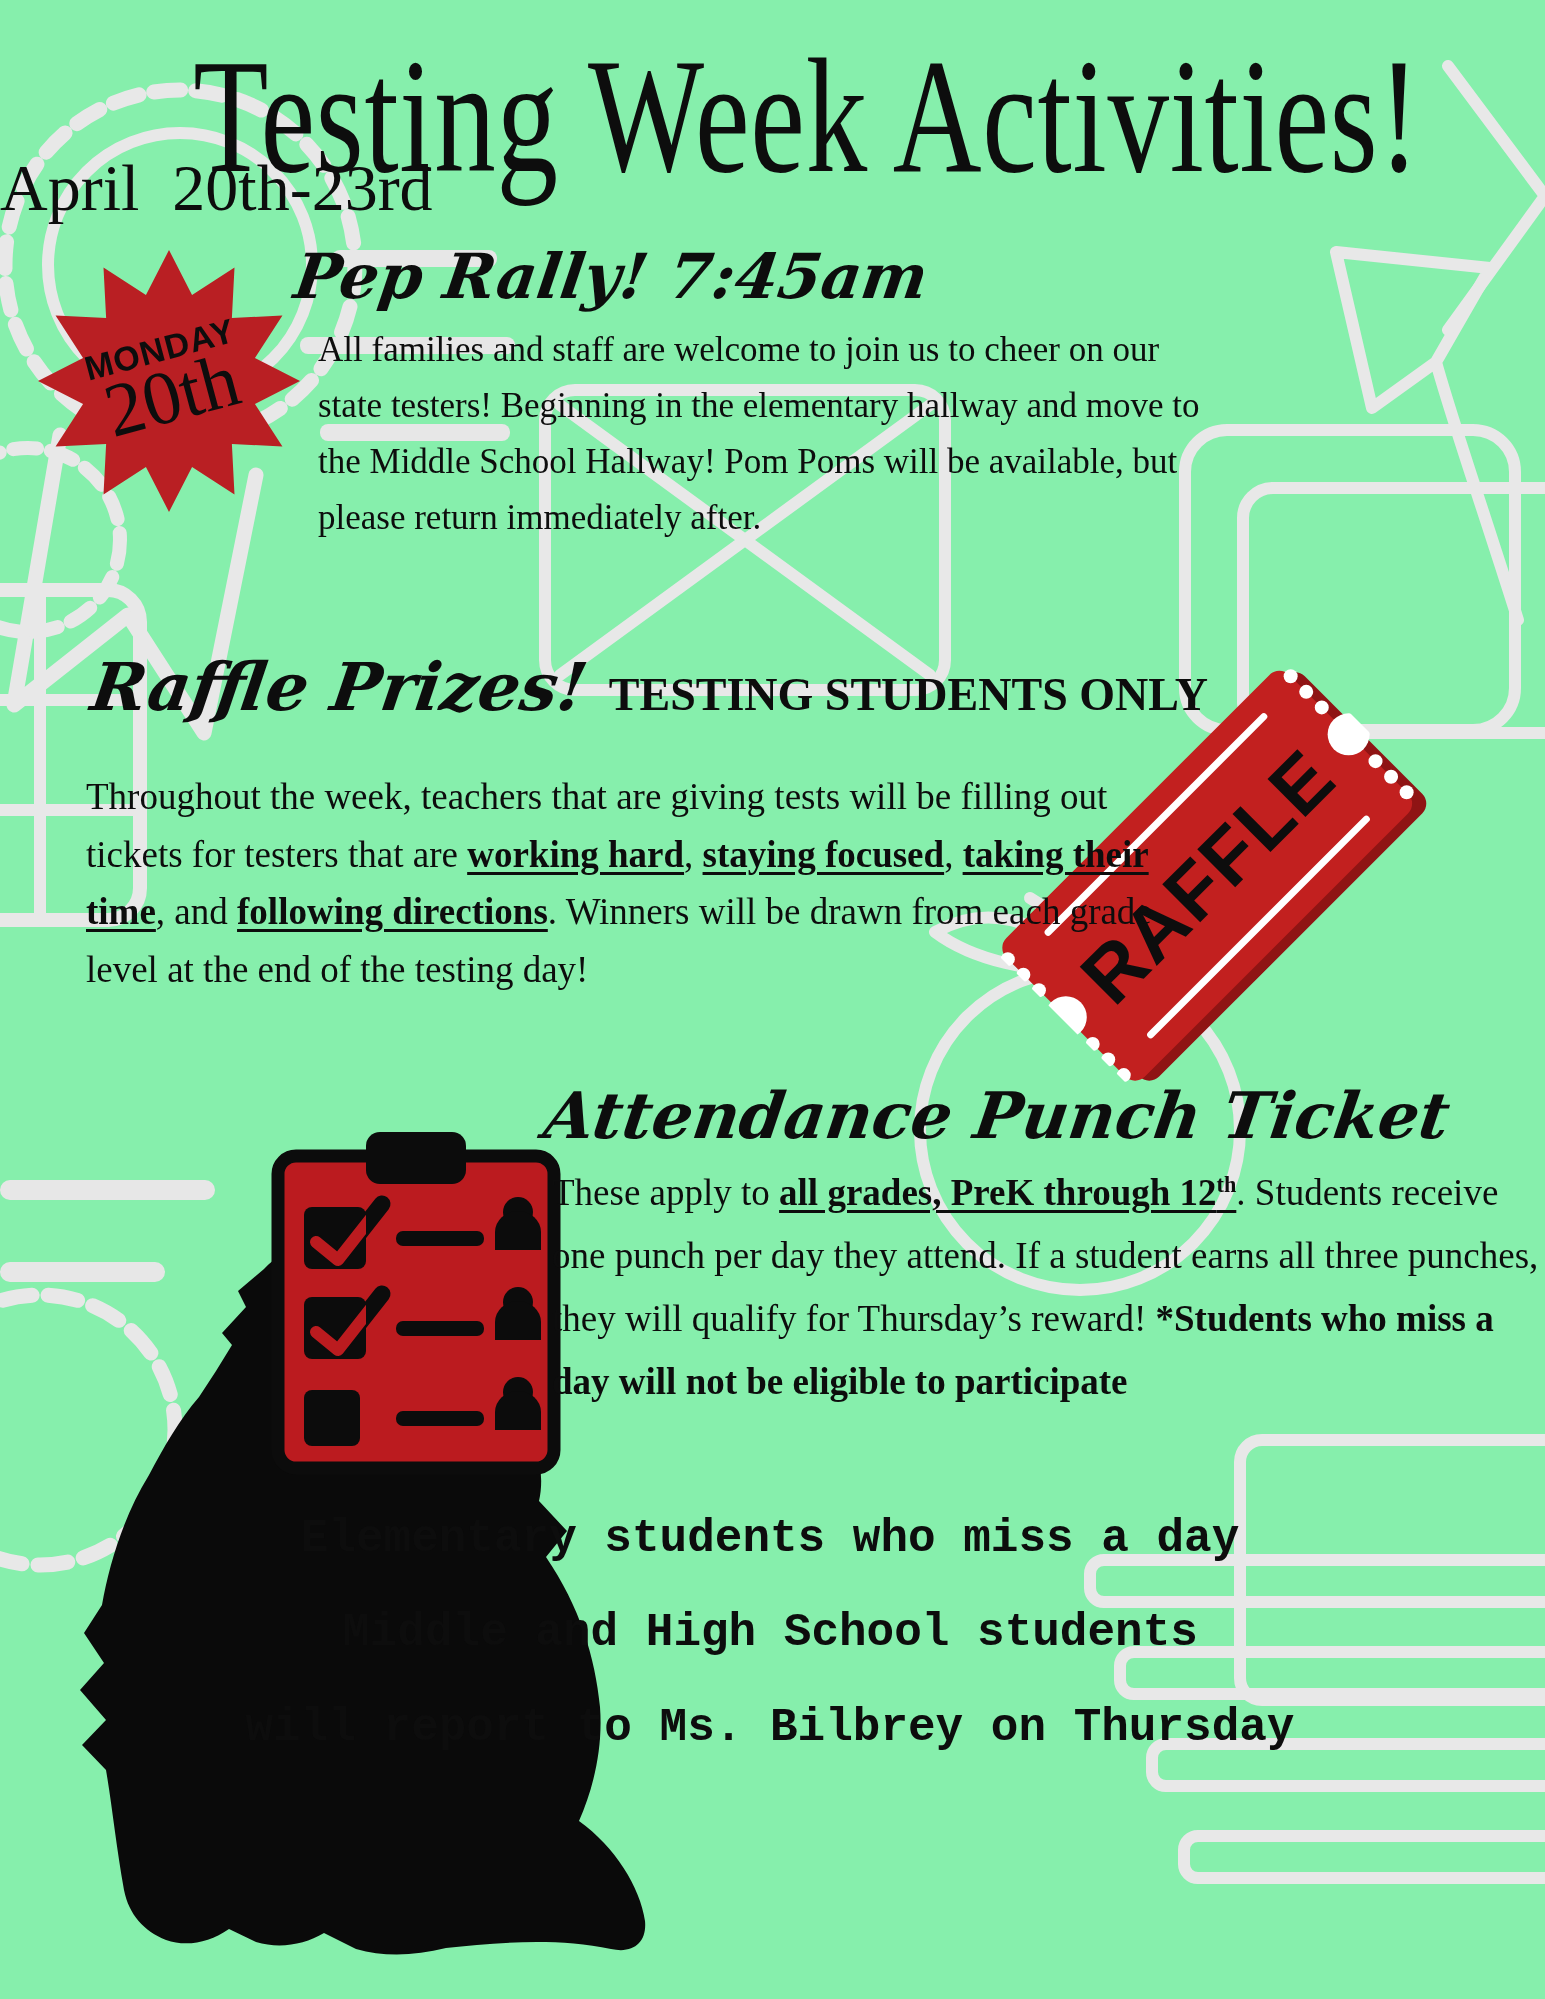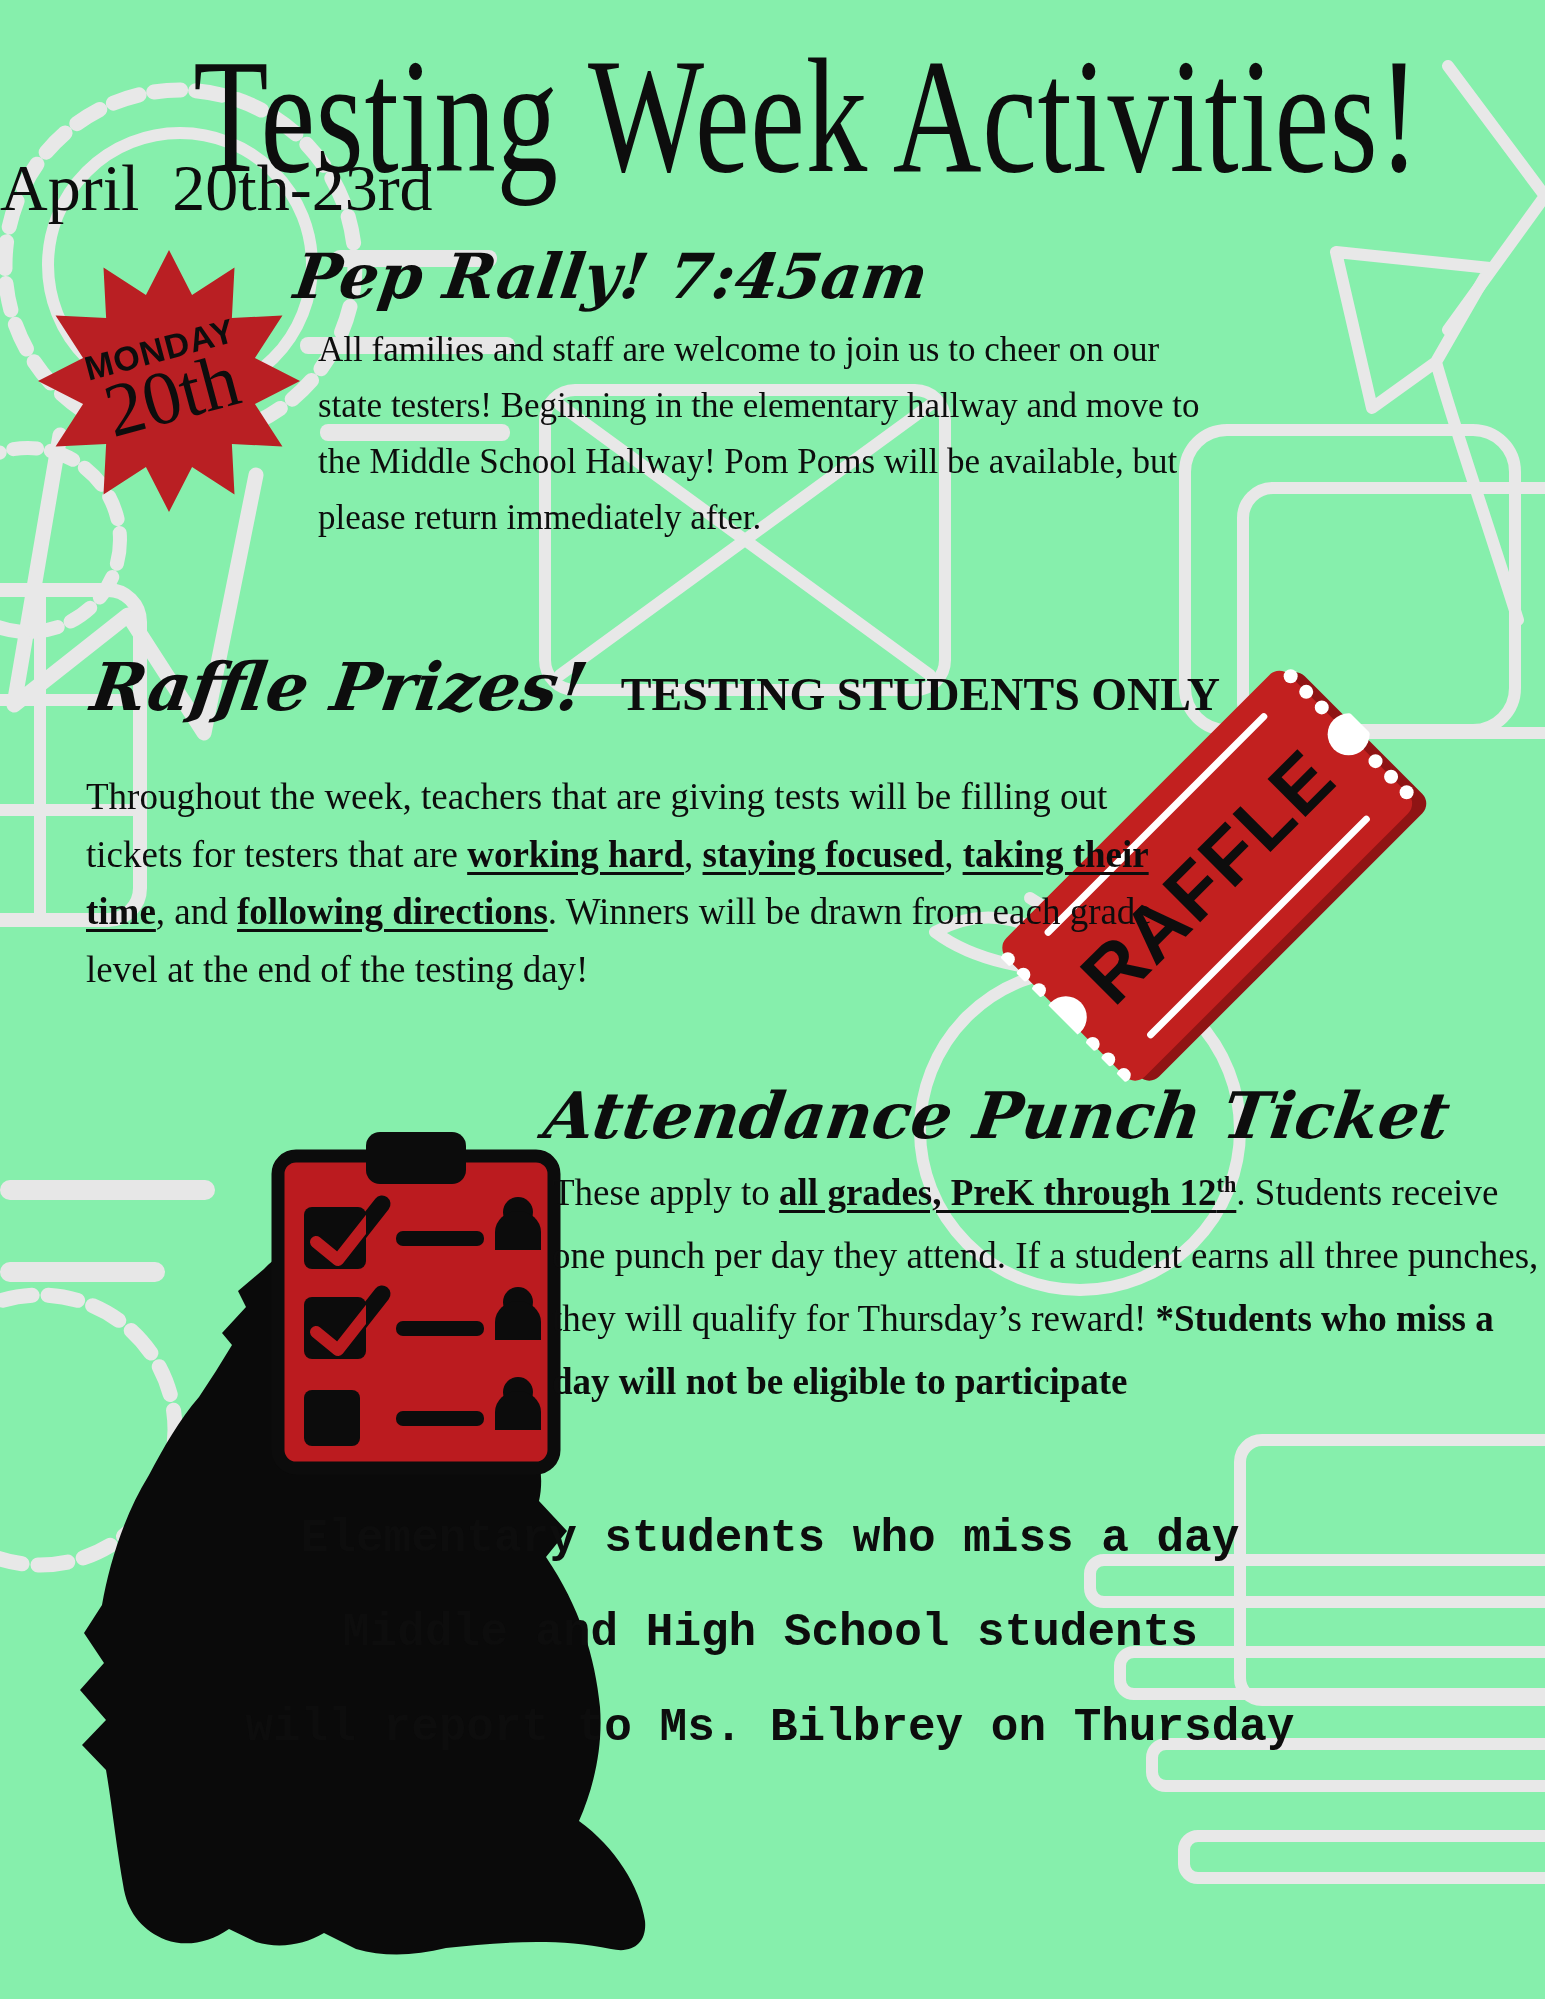--- a/index.html
+++ b/index.html
@@ -11,21 +11,21 @@
   
   .title{left:0;top:22px;width:1545px;text-align:center;font-size:164px;font-weight:400;
          letter-spacing:1px;transform:scaleX(0.75);transform-origin:50% 0;white-space:nowrap;z-index:3;}
   .subtitle{left:0;top:150px;width:1249px;text-align:left;font-size:66px;white-space:pre;z-index:3;}
   
   .script{font-family:"DejaVu Serif",serif;font-style:italic;font-weight:700;transform:skewX(-8deg);}
   .pep-head{left:295px;top:240px;font-size:62px;z-index:3;}
   .pep-body{left:298px;top:322px;width:885px;font-size:35px;line-height:1.6;z-index:3;margin-left:20px;}
   .raffle-head-row{left:92px;top:648px;z-index:3;white-space:nowrap;}
   .raffle-script{font-size:66px;}
-  .raffle-sub{font-size:46px;font-weight:700;letter-spacing:0px;margin-left:30px;}
+  .raffle-sub{font-size:46px;font-weight:700;letter-spacing:0px;margin-left:18px;}
   .raffle-body{left:86px;top:768px;width:1075px;font-size:37px;line-height:1.56;z-index:3;}
   .bu{font-weight:700;text-decoration:underline;text-decoration-thickness:3px;text-underline-offset:5px;}
   .att-head{left:545px;top:1078px;width:800px;text-align:center;font-size:64px;z-index:3;white-space:nowrap;}
   .att-body{left:552px;top:1162px;width:1005px;font-size:37px;line-height:1.7;z-index:3;}
   .att-body .note{font-weight:700;}
   .att-body sup{font-size:60%;vertical-align:super;}
   .footer{left:235px;top:1492px;width:1070px;text-align:center;font-size:46px;font-weight:700;
           line-height:2.05;z-index:3;font-family:Liberation Mono, monospace;}
   .footer span{display:block;}
   

